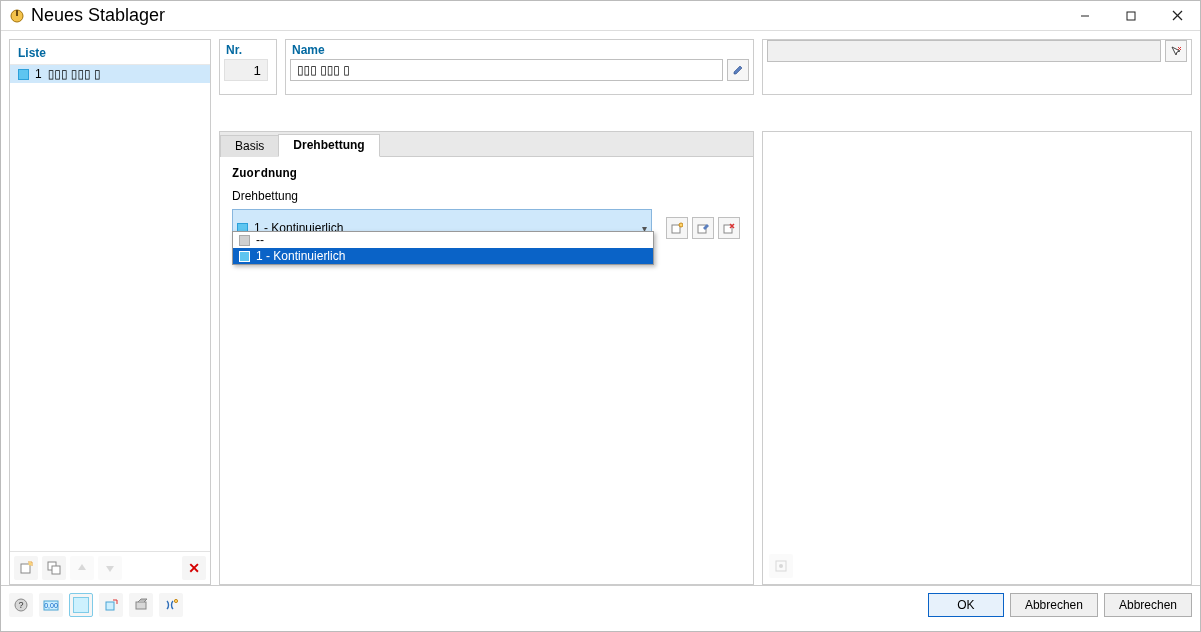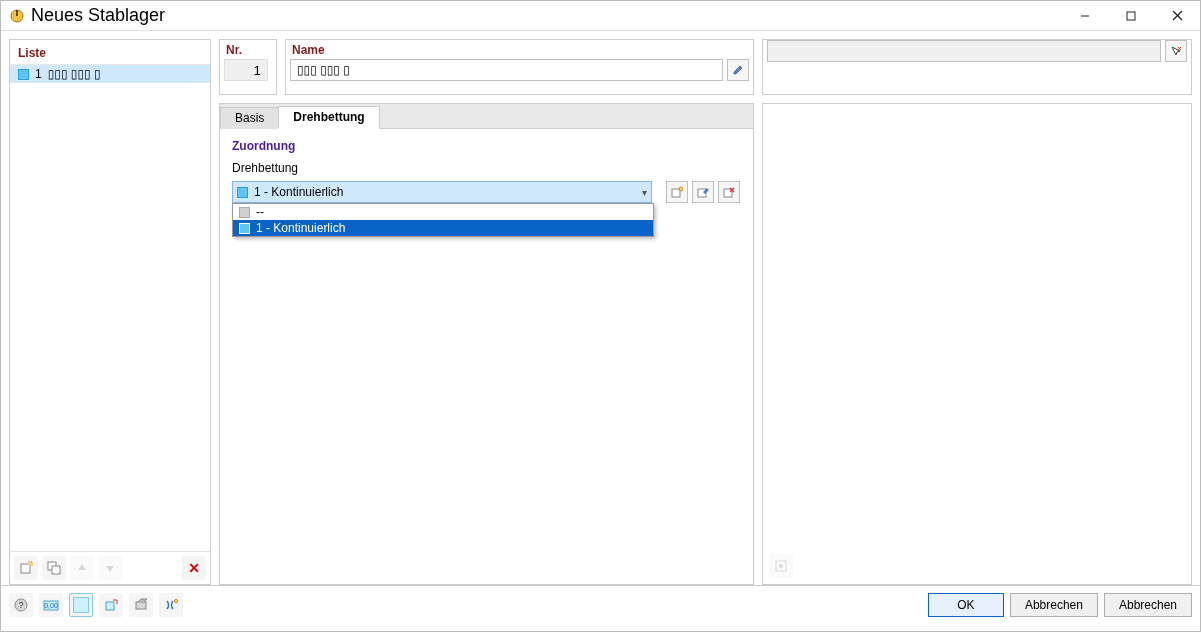--- a/index.html
+++ b/index.html
@@ -44,21 +44,21 @@
     height: 554px;
   }
   .left-panel {
     width: 202px;
     border: 1px solid #ccc;
     display: flex;
     flex-direction: column;
     background: #fff;
   }
   .panel-header, .field-label {
-    color: #7f1d1d;
+    color: #0369a1;
     font-weight: 600;
     padding: 6px 8px 4px;
     font-size: 12px;
   }
   .list-area {
     flex: 1;
     border-top: 1px solid #e8e8e8;
     overflow: auto;
   }
   .list-item {
@@ -125,45 +125,45 @@
   .nr-input {
     width: 44px; text-align:right; background:#f0f0f0;
     border:1px solid #e0e0e0;
     height:22px; padding:2px 6px;
   }
   .icon-btn {
     width:22px;height:22px;border:1px solid #bfbfbf;background:#f6f6f6;
     display:flex;align-items:center;justify-content:center;cursor:pointer;
   }
 
-  .mid-row { flex:1; display:flex; gap:8px;}
+  .mid-row { flex:1; display:flex; gap:8px;margin-top:28px;}
   .main-area {
     flex:1; border:1px solid #ccc; background:#fff;
     display:flex; flex-direction:column;
     position: relative;
   }
   .tabs {
     display:flex; height:24px; background:#e9e9e9;
     align-items:flex-end;
   }
   .tab {
     padding: 3px 14px 4px; border:1px solid #ccc; border-bottom:none;
     margin-right:-1px; background:#e2e2e2; position:relative; top:1px;
     cursor:pointer; font-size:12px;
   }
   .tab.active { background:#fff; font-weight:600; border-bottom:1px solid #fff;}
   .tab-body {
     flex:1; border-top:1px solid #ccc; padding:10px 12px;
   }
   .section-label {
-    color:#4c1d95; font-weight:600; margin-bottom: 8px;
+    color:#000000; font-weight:600; margin-bottom: 8px; font-family: Liberation Mono, monospace;
   }
   .sub-label { margin-bottom: 6px; }
   .combo {
-    height:22px; border:1px solid #88b6de;
+    height:38px; border:1px solid #88b6de;
     background:#cfe8fb; width:420px;
     display:flex; align-items:center; padding:0 4px;
     gap:6px; cursor:pointer; position:relative;
   }
   .combo .chevron { margin-left:auto; color:#555; font-size:10px;}
   .combo-row { display:flex; align-items:center; gap:6px;}
   .dropdown {
     position:absolute; top:21px; left:-1px; width:422px;
     background:#fff; border:1px solid #999; box-shadow:2px 2px 4px rgba(0,0,0,0.25);
     z-index:10;

